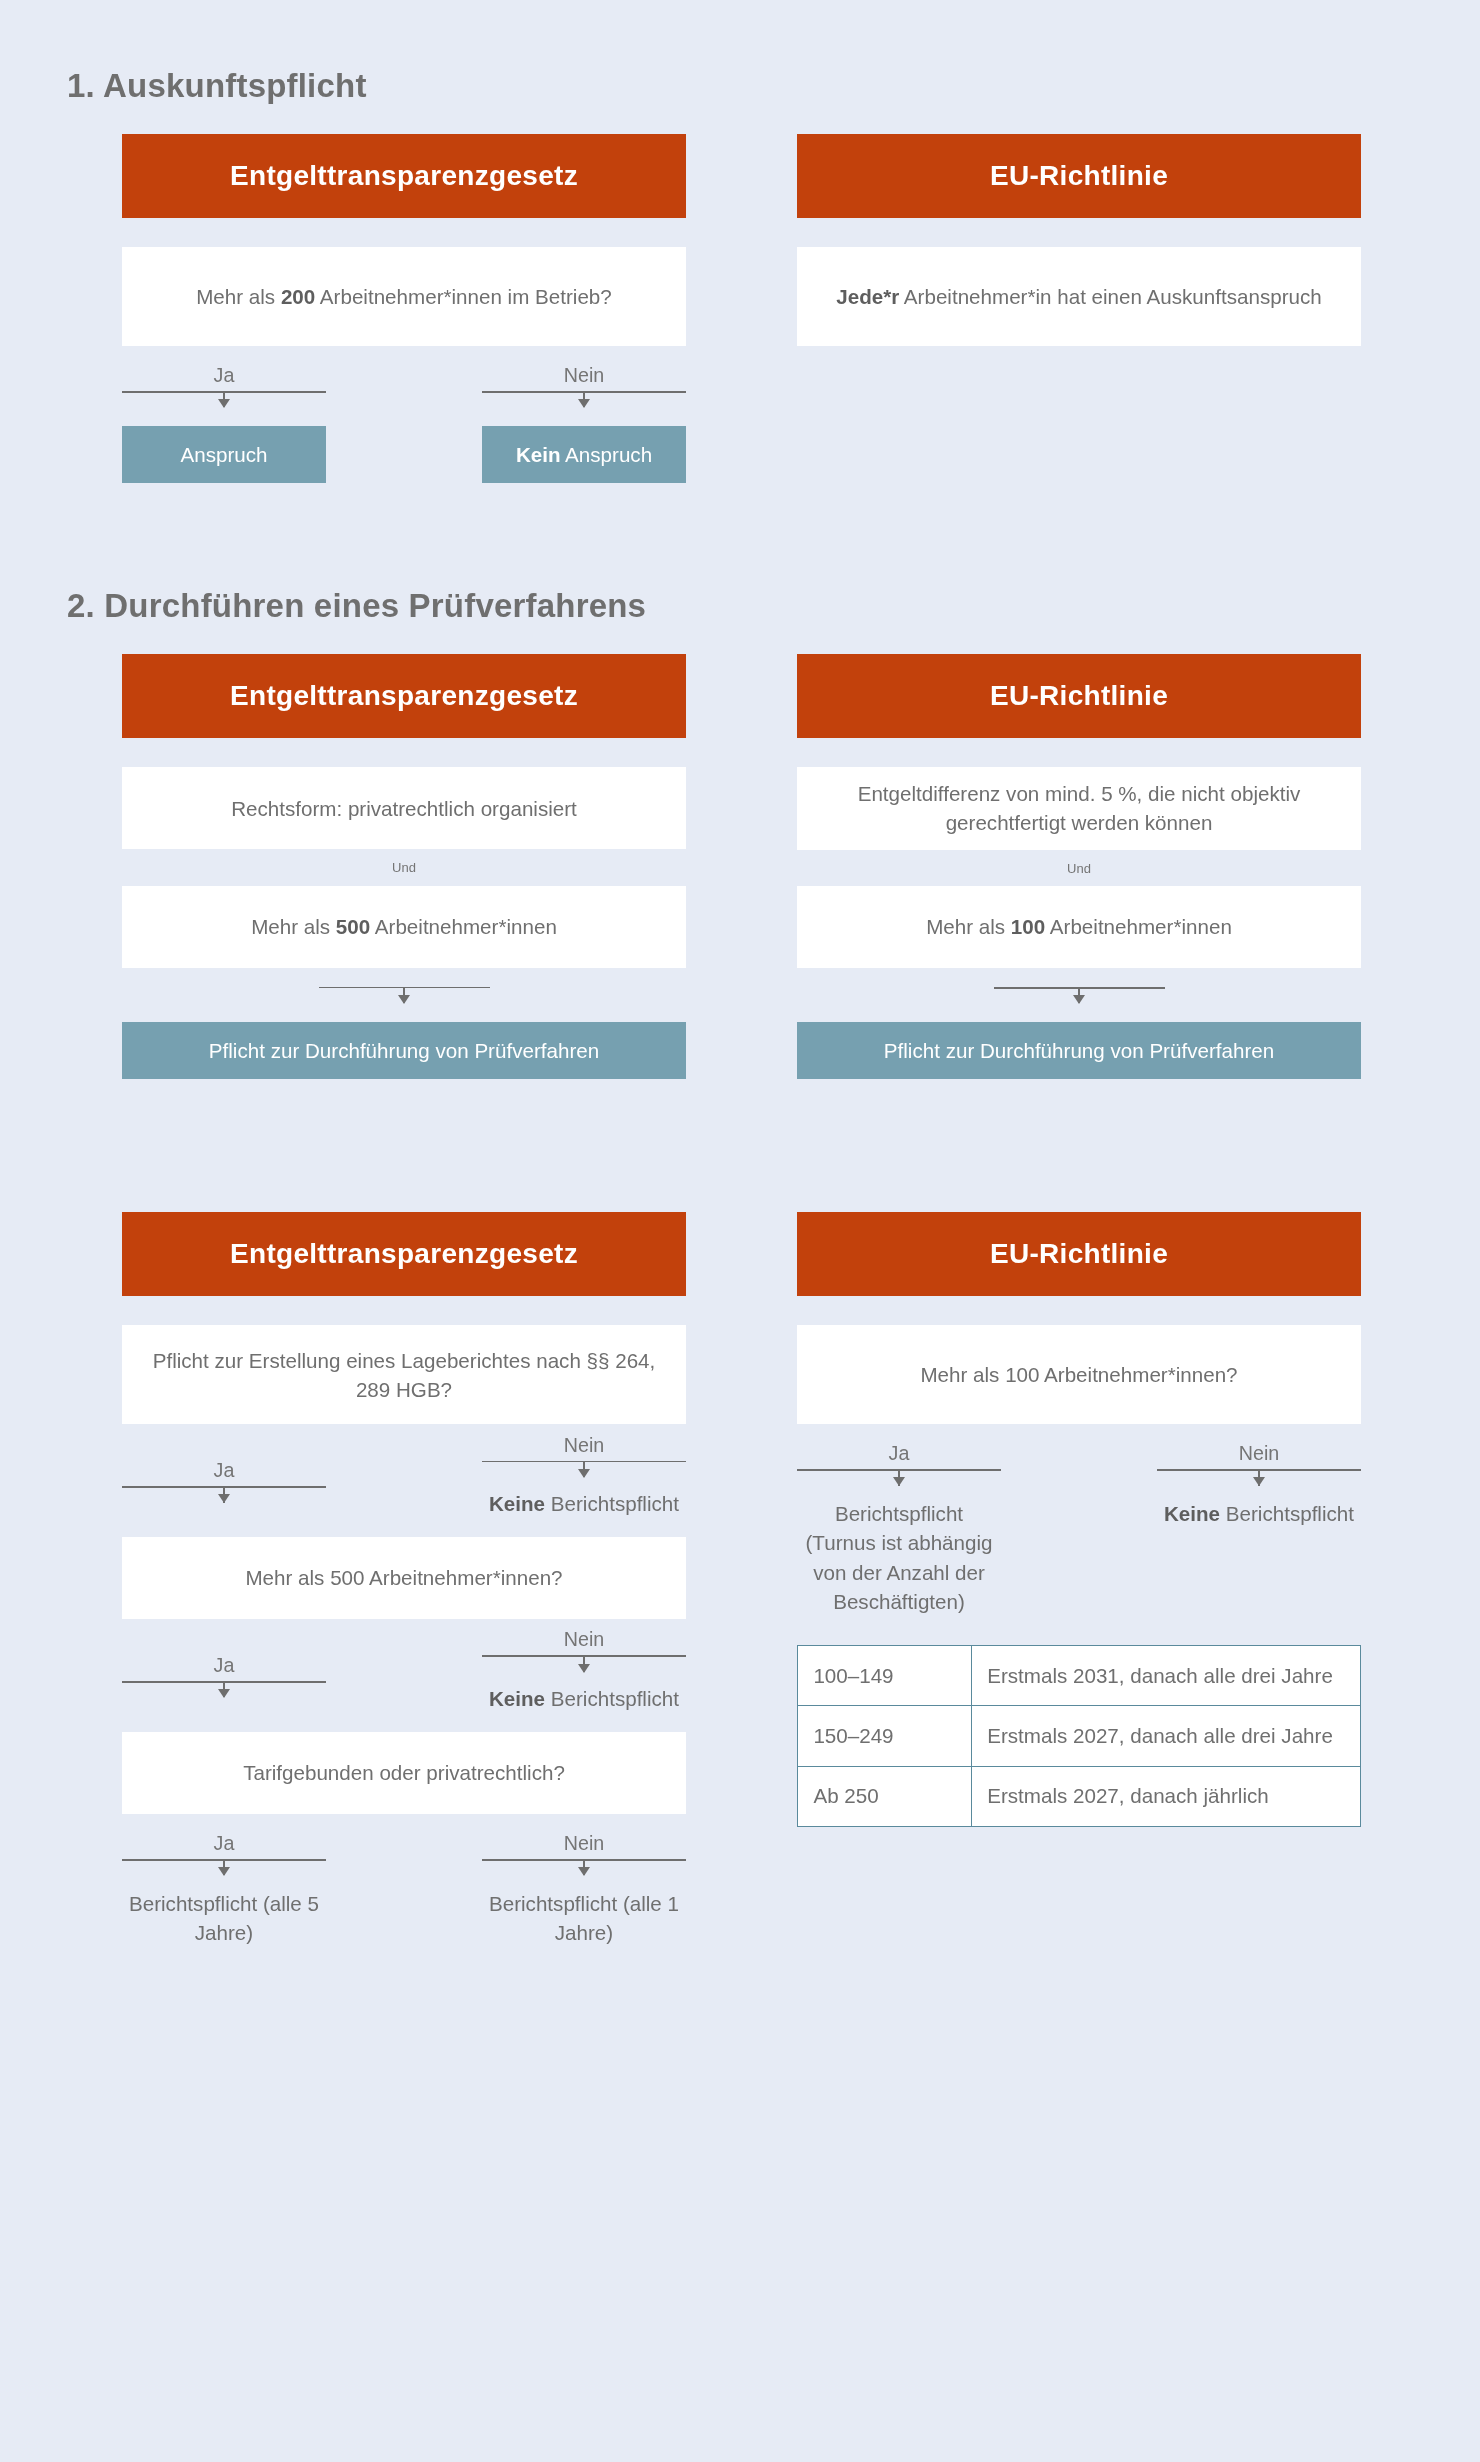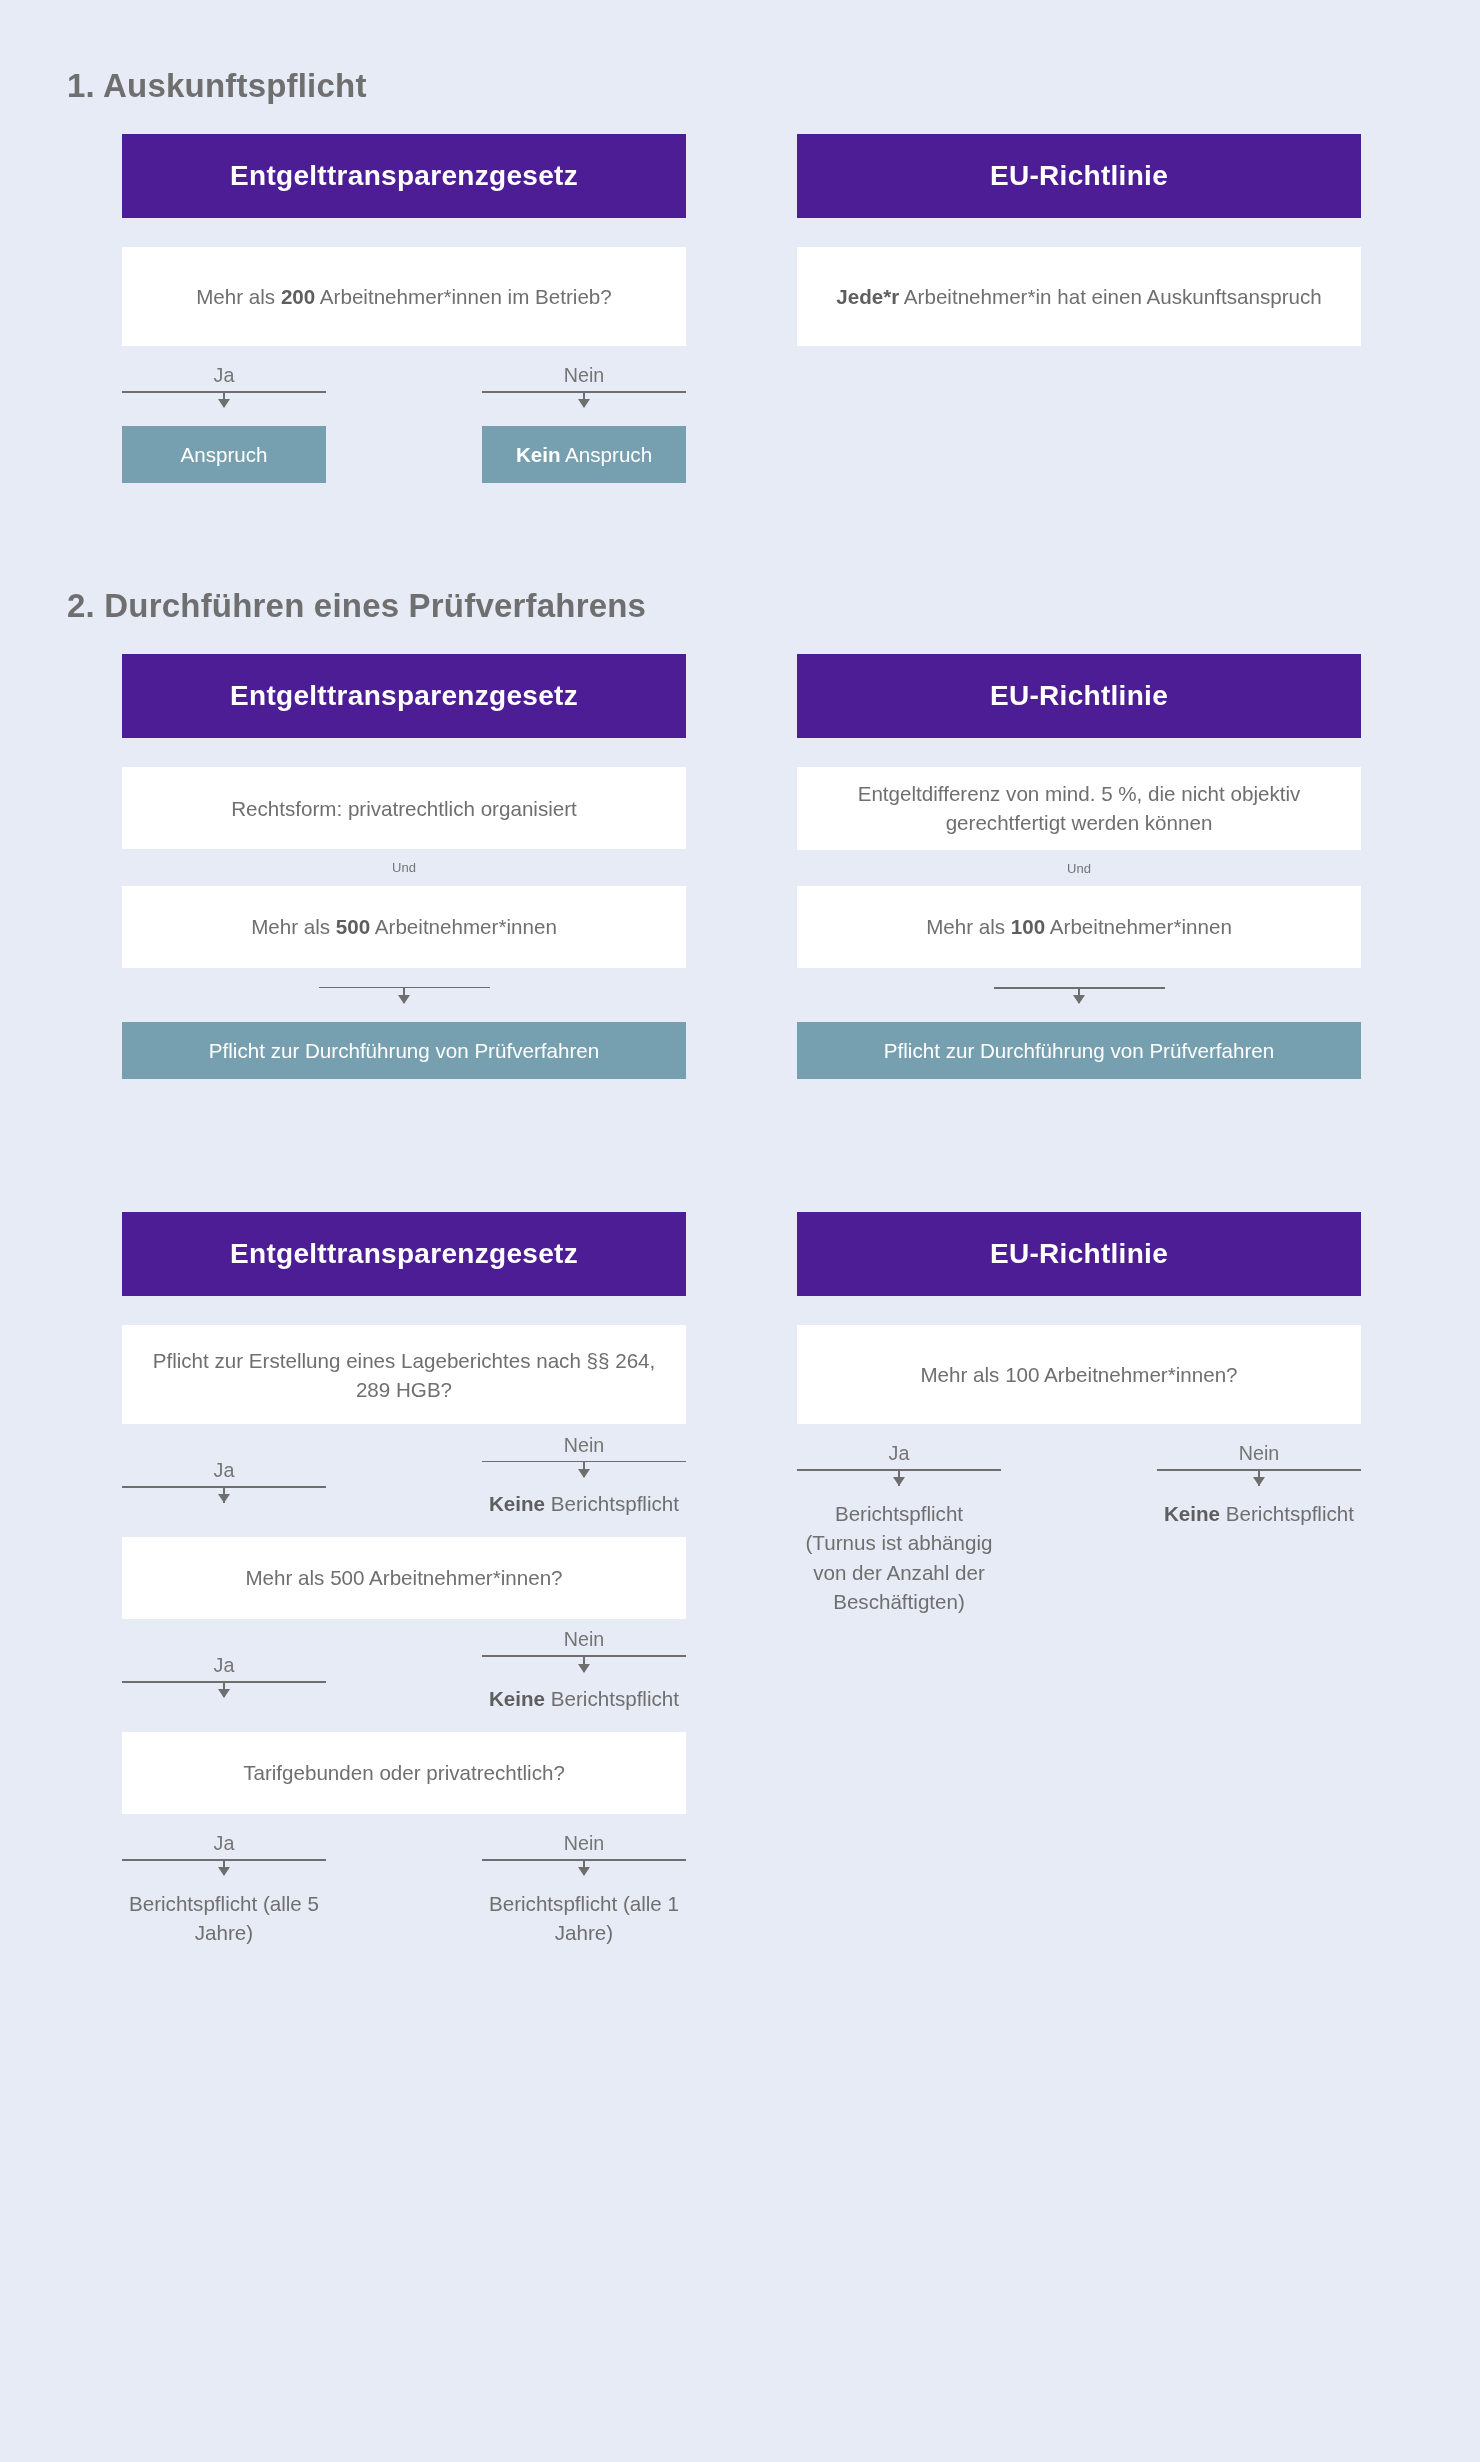--- a/index.html
+++ b/index.html
@@ -37,21 +37,21 @@
   .columns {
     display: flex;
     gap: 111px;
     padding-left: 122px;
     margin-top: 29px;
   }
   .column { width: 564px; }
 
   
   .law-header {
-    background: #4c1d95;
+    background: #c2410c;
     color: #ffffff;
     font-size: 28px;
     font-weight: bold;
     text-align: center;
     height: 84px;
     line-height: 84px;
     letter-spacing: 0.3px;
   }
 
   
@@ -333,19 +333,35 @@
             <div class="outcome-text" style="margin-top:13.7px;">Berichtspflicht (Turnus ist abhängig von der Anzahl der Beschäftigten)</div>
           </div>
           <div class="branch">
             <div class="connector-label">Nein</div>
             <div class="connector-line"></div>
             <div class="arrow-head"></div>
             <div class="outcome-text" style="margin-top:13.7px;"><b>Keine</b><span> Berichtspflicht</span></div>
           </div>
         </div>
 
+        <table class="turnus-table">
+          <tbody>
+            <tr>
+              <td class="range">100–149</td>
+              <td>Erstmals 2031, danach alle drei Jahre</td>
+            </tr>
+            <tr>
+              <td class="range">150–249</td>
+              <td>Erstmals 2027, danach alle drei Jahre</td>
+            </tr>
+            <tr>
+              <td class="range">Ab 250</td>
+              <td>Erstmals 2027, danach jährlich</td>
+            </tr>
+          </tbody>
+        </table>
       </div>
 
     </div>
   </div>
 
 </div>
 
 
 </body></html>

